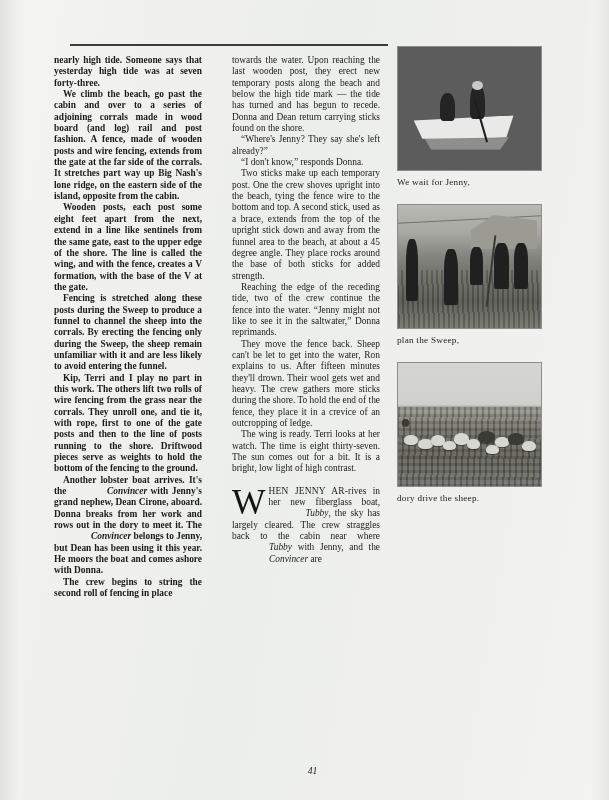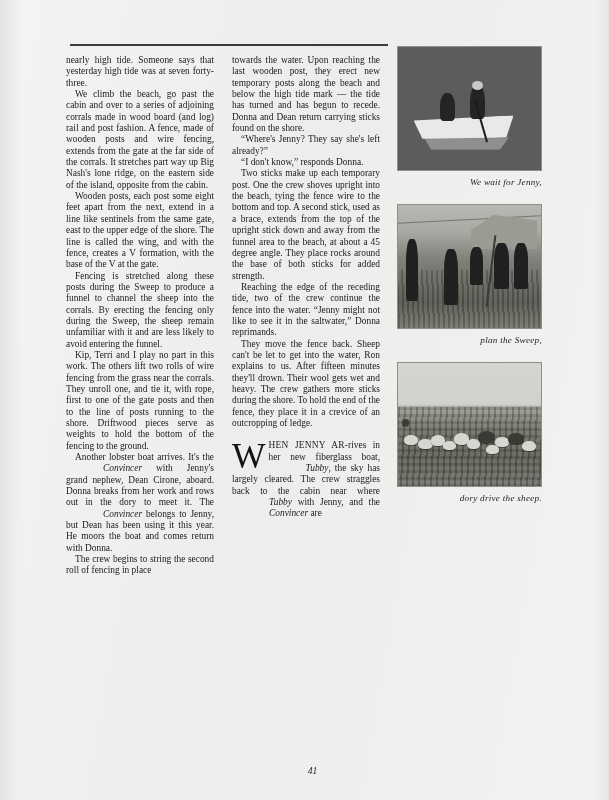--- a/index.html
+++ b/index.html
@@ -50,21 +50,21 @@
     position: absolute;
     top: 55px;
     width: 148px;
     font-size: 9.4px;
     line-height: 11.35px;
     text-align: justify;
     text-justify: inter-word;
     hyphens: manual;
     color: #1a1a1a;
   }
-  .col-1 { left: 66px; }
+  .col-1 { left: 54px; font-weight: bold; }
   .col-2 { left: 232px; }
 
   .col p {
     margin: 0;
     text-indent: 9px;
   }
   .col p.no-indent { text-indent: 0; }
   .col p + p { margin-top: 0; }
 
   i, .it { font-style: italic; margin-left: 37px; }
@@ -102,22 +102,20 @@
     height: 125px;
     border: 1px solid #8d8d8d;
     box-sizing: border-box;
     position: relative;
     overflow: hidden;
     background: #6e6e6e;
   }
   .caption {
     margin-top: 6px;
     font-size: 9.2px;
-    font-style: italic;
-    text-align: right;
     color: #1c1c1c;
     letter-spacing: 0.25px;
   }
 
   
   .photo-water {
     background:
       repeating-linear-gradient(1deg, rgba(255,255,255,0.05) 0px, rgba(0,0,0,0.06) 2px, rgba(255,255,255,0.04) 4px),
       linear-gradient(180deg, #4e4f4e 0%, #5a5b5a 40%, #65difficulty 40%, #636463 70%, #717271 100%);
     background-color: #5b5c5b;
@@ -241,31 +239,32 @@
   <div class="page-edge-right"></div>
 
   <div class="top-rule"></div>
 
   <div class="col col-1">
     <p class="no-indent">nearly high tide. Someone says that yesterday high tide was at seven forty-three.</p>
     <p>We climb the beach, go past the cabin and over to a series of adjoining corrals made in wood board (and log) rail and post fashion. A fence, made of wooden posts and wire fencing, extends from the gate at the far side of the corrals. It stretches part way up Big Nash's lone ridge, on the eastern side of the island, opposite from the cabin.</p>
     <p>Wooden posts, each post some eight feet apart from the next, extend in a line like sentinels from the same gate, east to the upper edge of the shore. The line is called the wing, and with the fence, creates a V formation, with the base of the V at the gate.</p>
     <p>Fencing is stretched along these posts during the Sweep to produce a funnel to channel the sheep into the corrals. By erecting the fencing only during the Sweep, the sheep remain unfamiliar with it and are less likely to avoid entering the funnel.</p>
     <p>Kip, Terri and I play no part in this work. The others lift two rolls of wire fencing from the grass near the corrals. They unroll one, and tie it, with rope, first to one of the gate posts and then to the line of posts running to the shore. Driftwood pieces serve as weights to hold the bottom of the fencing to the ground.</p>
-    <p><span>Another lobster boat arrives. It's the </span><i>Convincer</i><span> with Jenny's grand nephew, Dean Cirone, aboard. Donna breaks from her work and rows out in the dory to meet it. The </span><i>Convincer</i><span> belongs to Jenny, but Dean has been using it this year. He moors the boat and comes return with Donna.</span></p>
+    <p><span>Another lobster boat arrives. It's the </span><i>Convincer</i><span> with Jenny's grand nephew, Dean Cirone, aboard. Donna breaks from her work and rows out in the dory to meet it. The </span><i>Convincer</i><span> belongs to Jenny, but Dean has been using it this year. He moors the boat and comes ashore with Donna.</span></p>
     <p>The crew begins to string the second roll of fencing in place</p>
   </div>
 
   <div class="col col-2">
     <p class="no-indent">towards the water. Upon reaching the last wooden post, they erect new temporary posts along the beach and below the high tide mark — the tide has turned and has begun to recede. Donna and Dean return carrying sticks found on the shore.</p>
     <p>“Where's Jenny? They say she's left already?”</p>
     <p>“I don't know,” responds Donna.</p>
     <p>Two sticks make up each temporary post. One the crew shoves upright into the beach, tying the fence wire to the bottom and top. A second stick, used as a brace, extends from the top of the upright stick down and away from the funnel area to the beach, at about a 45 degree angle. They place rocks around the base of both sticks for added strength.</p>
     <p>Reaching the edge of the receding tide, two of the crew continue the fence into the water. “Jenny might not like to see it in the saltwater,” Donna reprimands.</p>
     <p>They move the fence back. Sheep can't be let to get into the water, Ron explains to us. After fifteen minutes they'll drown. Their wool gets wet and heavy. The crew gathers more sticks during the shore. To hold the end of the fence, they place it in a crevice of an outcropping of ledge.</p>
+    <p>The wing is ready. Terri looks at her watch. The time is eight thirty-seven. The sun comes out for a bit. It is a bright, low light of high contrast.</p>
 
     <p class="dropcap-para"><span class="dropcap">W</span><span class="smallcaps">HEN JENNY AR-</span><span>rives in her new fiberglass boat, </span><i>Tubby</i><span>, the sky has largely cleared. The crew straggles back to the cabin near where </span><i>Tubby</i><span> with Jenny, and the </span><i>Convincer</i><span> are</span></p>
   </div>
 
   <div class="photo-col">
 
     <figure class="figure">
       <div class="photo">
         <div class="photo-water">
           <div class="boat-shadow"></div>

